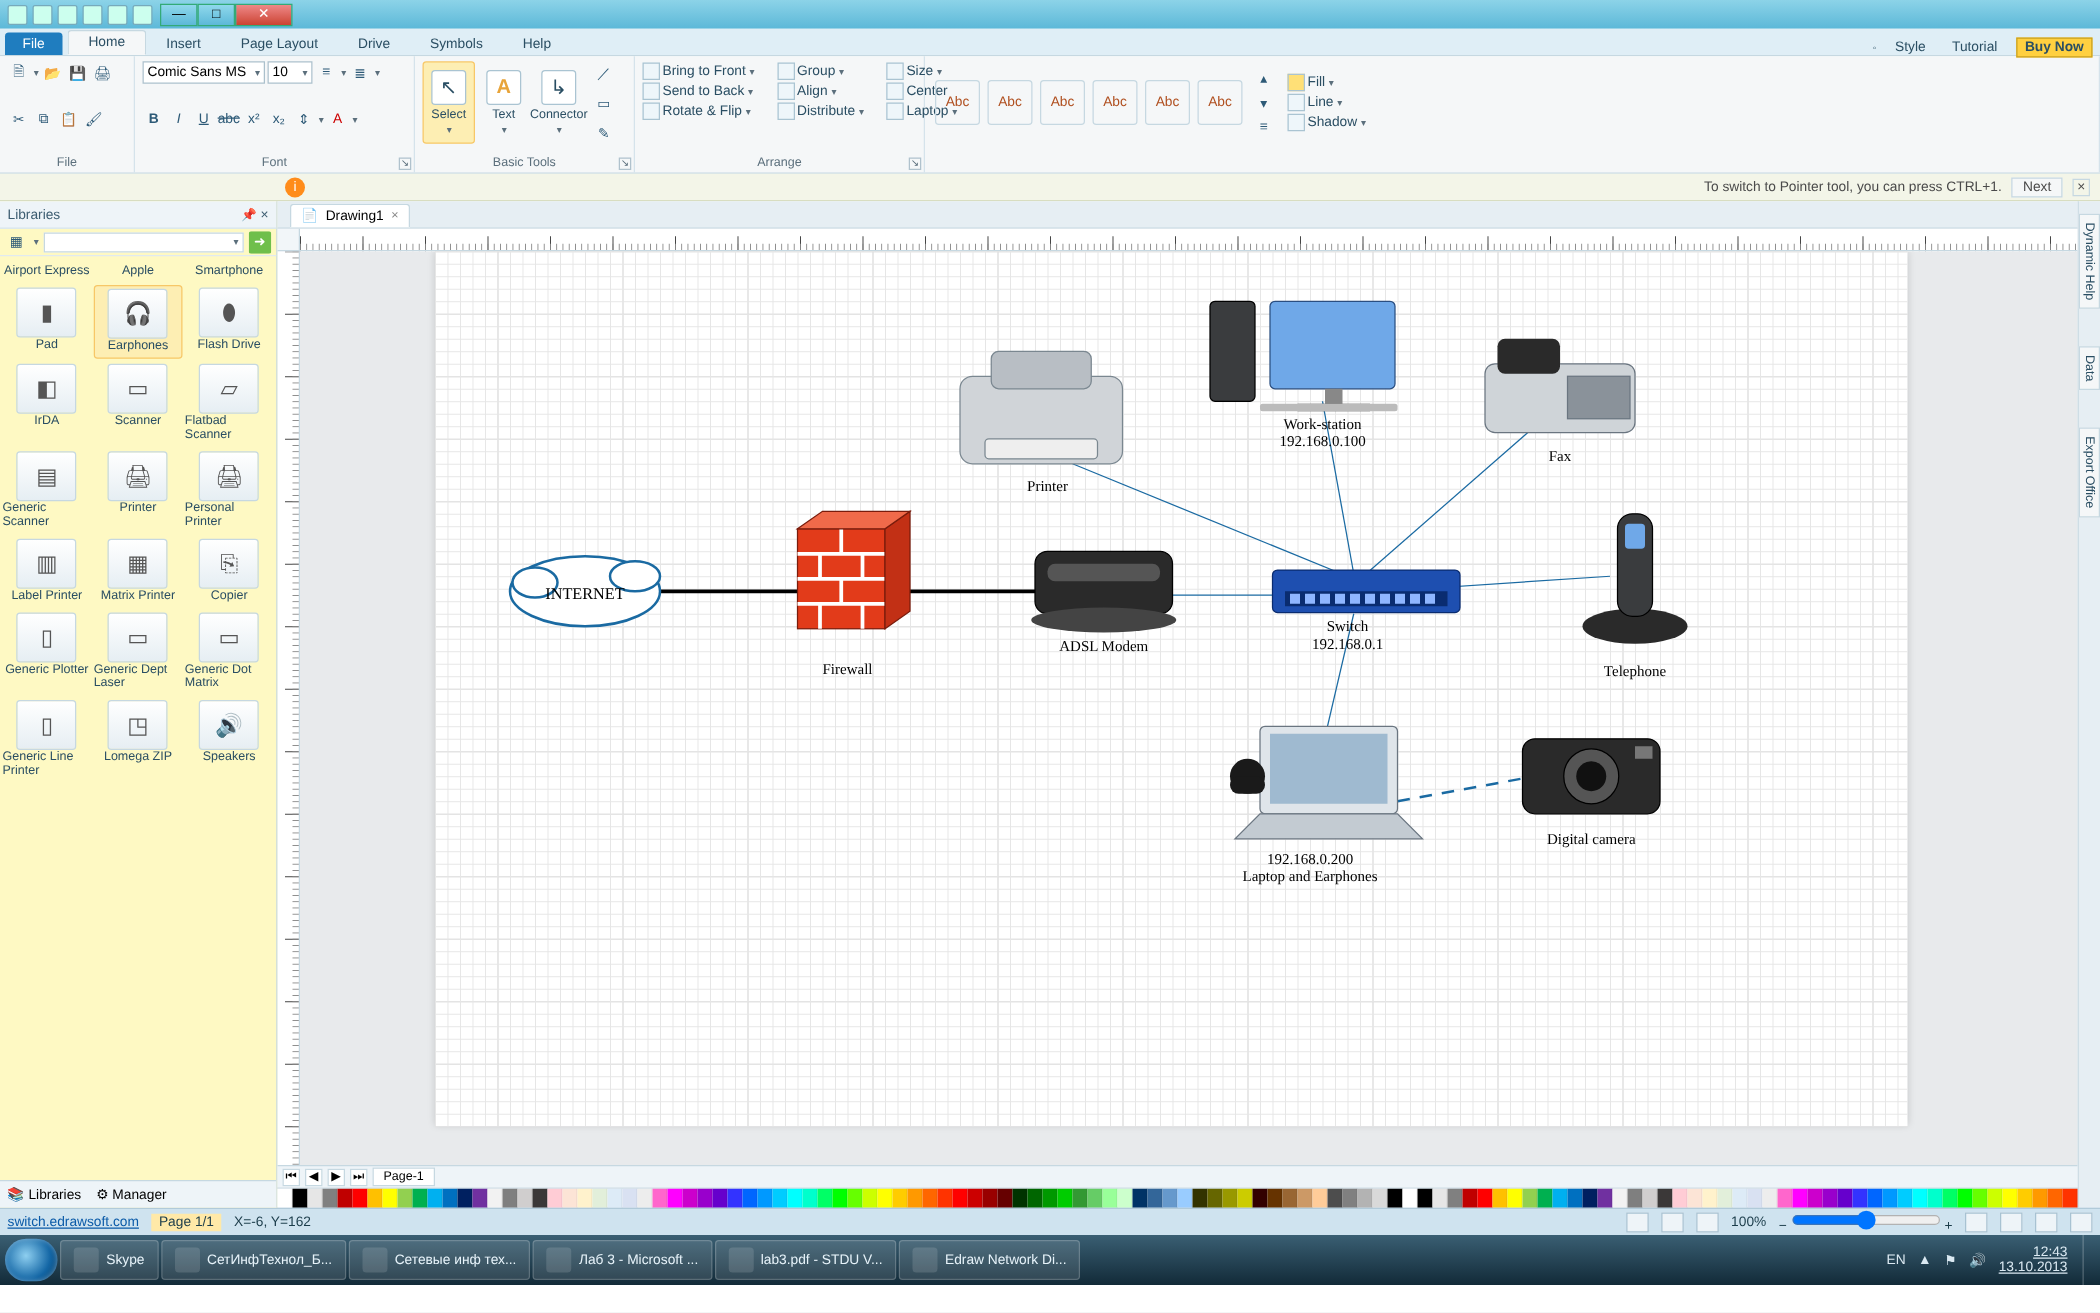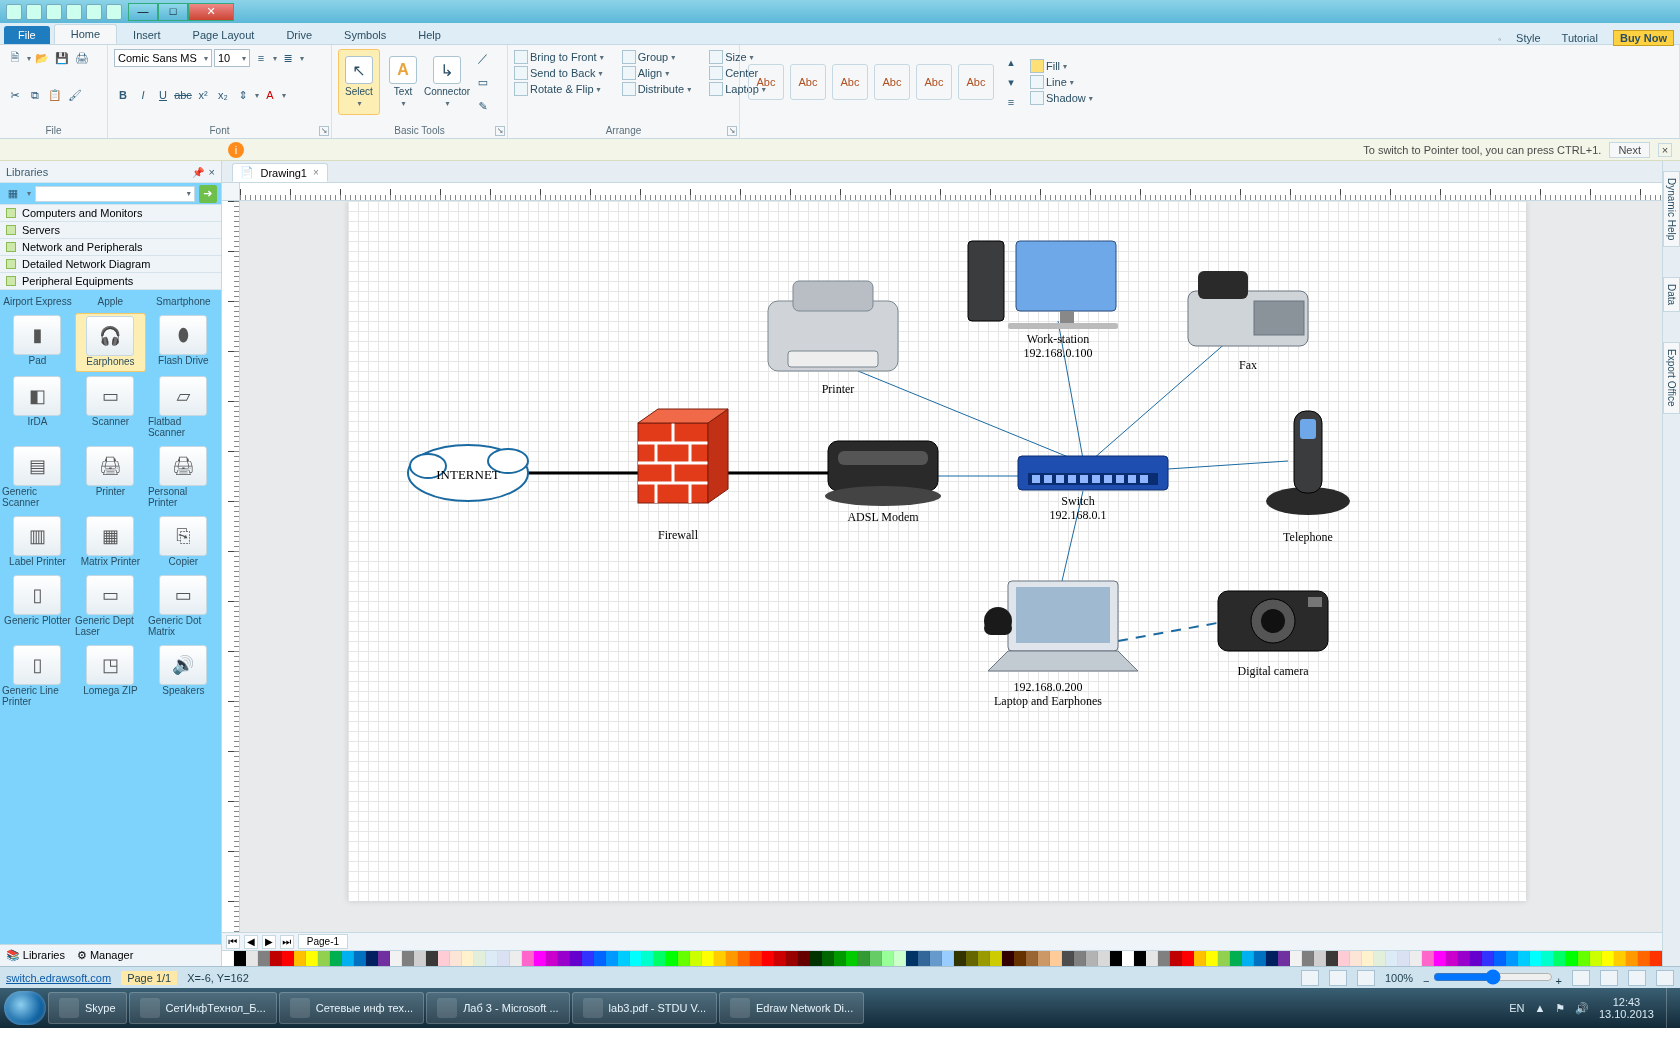--- a/index.html
+++ b/index.html
@@ -45,21 +45,21 @@
 
 .tipbar { height:22px; background:#f3f5e8; border-bottom:1px solid #d8ddc0; display:flex; align-items:center; justify-content:flex-end; padding:0 8px; font-size:11px; color:#4a4a4a; gap:8px;}
 .tipbar .info { width:16px; height:16px; border-radius:8px; background:#ff8c1a; color:#fff; text-align:center; line-height:16px; margin-right:auto; margin-left:220px;}
 .tipbar .next { border:1px solid #c6d8e1; padding:1px 8px; background:#f5f7f8;}
 .tipbar .clx { width:14px; height:14px; text-align:center; line-height:12px; border:1px solid #c6d8e1;}
 
 
 .main { display:flex; height:805px; }
 
 
-.sidebar { width:245px; border-right:1px solid #c6d8e1; background:#7dd3fc; display:flex; flex-direction:column;}
+.sidebar { width:245px; border-right:1px solid #c6d8e1; background:#fef9c3; display:flex; flex-direction:column;}
 .sidehdr { height:22px; background:#eef4f8; border-bottom:1px solid #d5e3eb; display:flex; align-items:center; padding:0 6px; font-size:11px; color:#3c5c70; justify-content:space-between;}
 .sidehdr .pin { font-size:10px; }
 .shapesearch { height:22px; display:flex; align-items:center; padding:0 4px; gap:4px; border-bottom:1px solid #e1eaf0;}
 .ssbox { flex:1; height:16px; border:1px solid #c6d8e1; background:#fff; display:flex; align-items:center; justify-content:space-between; padding:0 3px; font-size:10px; color:#888;}
 .catrow { height:18px; display:flex; align-items:center; padding:0 6px; border:1px solid #d5e3eb; border-left:none; border-right:none; margin-top:-1px; background:#eef4f8; cursor:pointer;}
 .catrow .sq { width:10px; height:10px; border:1px solid #8bbb55; background:#cde8a8; margin-right:6px;}
 .shapepanel { flex:1; overflow:auto; padding:4px 2px; }
 .shapegrid { display:grid; grid-template-columns:repeat(3,1fr); gap:2px 2px; }
 .shapecell { display:flex; flex-direction:column; align-items:center; padding:2px 0 4px; font-size:10px; color:#2a4e63; cursor:pointer;}
 .shapecell.sel { background:#fdeeb3; border:1px solid #f7c767; border-radius:3px;}
@@ -98,21 +98,21 @@
 .status .spacer { flex:1;}
 .status .vbtn { width:18px; height:16px; border:1px solid #a8c2d2; background:#eef4f8; }
 .status .zoom input[type=range]{ width:120px; }
 
 
 .taskbar { height:40px; background:linear-gradient(#3a5f73,#122a38); display:flex; align-items:center; padding:0 4px; gap:2px;}
 .taskbar .start { width:42px; height:34px; border-radius:18px; background:radial-gradient(circle at 40% 40%,#8ecff0,#1366a5 60%,#0b3d63); box-shadow:0 0 4px rgba(255,255,255,.4) inset;}
 .taskbtn { height:32px; min-width:62px; padding:0 10px; background:rgba(255,255,255,.12); border:1px solid rgba(255,255,255,.2); border-radius:3px; display:flex; align-items:center; gap:6px; color:#e7f3fa; font-size:11px;}
 .taskbtn .ticon { width:20px; height:20px; background:#ffffff22; border-radius:3px;}
 .taskbar .tray { margin-left:auto; display:flex; align-items:center; gap:10px; color:#dbe9f2; font-size:11px; padding-right:4px;}
-.taskbar .tray .clock{ text-align:center; line-height:12px;}
+.taskbar .tray .clock{ text-align:right; line-height:12px;text-decoration:underline;}
 .taskbar .peek{ width:10px; height:40px; border-left:1px solid rgba(255,255,255,.25); margin-left:6px;}
 
 svg text { font-family:"Comic Sans MS",cursive; }
 </style>
 </head>
 <body>
 
 <div class="titlebar">
   <div class="qat">
     <span></span>
@@ -336,27 +336,20 @@
     </div>
     <div class="shapesearch">
       <span class="iconbtn">▦</span>
         <span class="arr">▾</span>
       <div class="ssbox">
           <span></span>
           <span class="arr">▾</span>
         </div>
       <span class="iconbtn" style="background:#6fbf4b;color:#fff">➜</span>
     </div>
-    <div id="cats">
-        <div class="catrow"><span class="sq"></span>Computers and Monitors</div>
-        <div class="catrow"><span class="sq"></span>Servers</div>
-        <div class="catrow"><span class="sq"></span>Network and Peripherals</div>
-        <div class="catrow"><span class="sq"></span>Detailed Network Diagram</div>
-        <div class="catrow"><span class="sq"></span>Peripheral Equipments</div>
-      </div>
     <div class="shapepanel">
       <div class="shapegrid" id="toprow" style="margin-bottom:2px">
           <div class="shapecell" style="font-size: 10px;">Airport Express</div>
           <div class="shapecell" style="font-size: 10px;">Apple</div>
           <div class="shapecell" style="font-size: 10px;">Smartphone</div>
         </div>
       <div class="shapegrid" id="shapegrid">
           <div class="shapecell">
             <div class="thumb">▮</div>
             <div>Pad</div>

